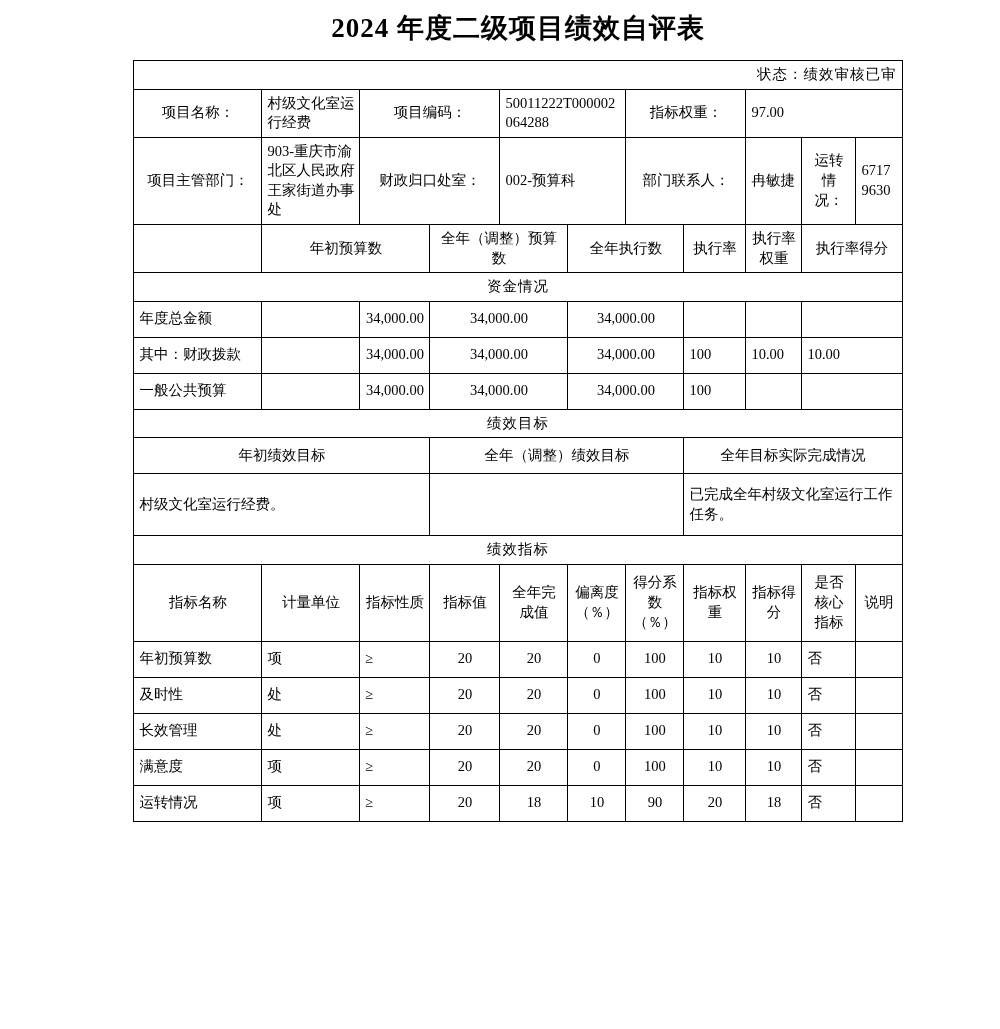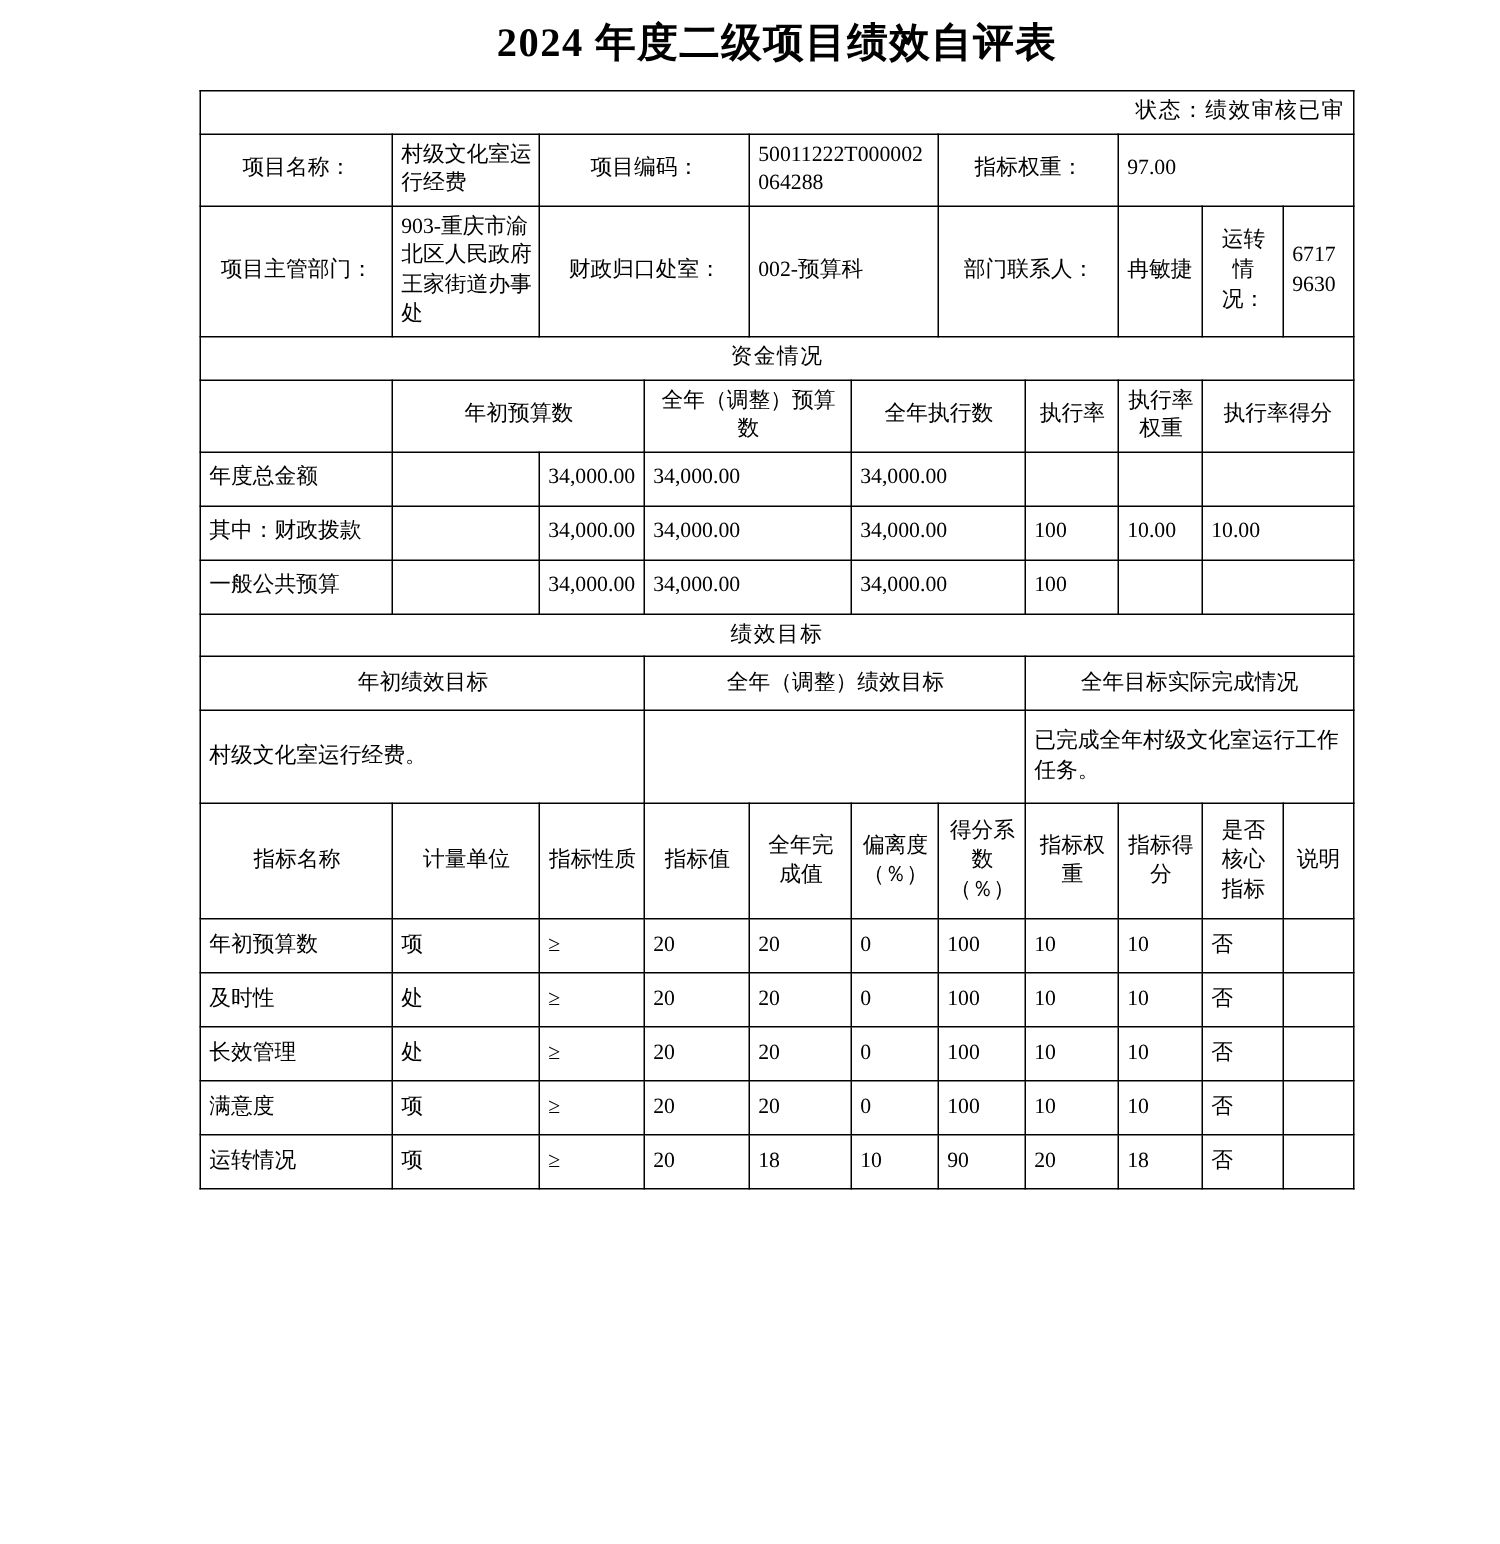--- a/index.html
+++ b/index.html
@@ -36,21 +36,21 @@
   table.main td {
     border: 1px solid #000000;
     font-size: 14.5px;
     padding: 4px 5px;
     vertical-align: middle;
     line-height: 1.35;
     word-wrap: break-word;
     overflow-wrap: break-word;
   }
   .c { text-align: center; }
-  .r { text-align: left; }
+  .r { text-align: center; }
   .l { text-align: left; }
   .status-row td {
     text-align: right;
     padding-right: 8px;
     letter-spacing: 1px;
   }
   .section-head {
     text-align: center;
     letter-spacing: 1px;
   }
@@ -99,33 +99,33 @@
       <td class="l">903-重庆市渝北区人民政府王家街道办事处</td>
       <td class="c" colspan="2">财政归口处室：</td>
       <td class="l" colspan="2">002-预算科</td>
       <td class="c" colspan="2">部门联系人：</td>
       <td class="l">冉敏捷</td>
       <td class="c">运转情况：</td>
       <td class="l">67179630</td>
     </tr>
 
     <tr>
-      <td class="section-head" colspan="11">资金情况</td>
-    </tr>
-
-    <tr>
       <td class="c"></td>
       <td class="c" colspan="2">年初预算数</td>
       <td class="c" colspan="2">全年（调整）预算数</td>
       <td class="c" colspan="2">全年执行数</td>
       <td class="c">执行率</td>
       <td class="c">执行率权重</td>
       <td class="c" colspan="2">执行率得分</td>
     </tr>
 
+    <tr>
+      <td class="section-head" colspan="11">资金情况</td>
+    </tr>
+
     <tr class="row-h">
       <td class="l">年度总金额</td>
       <td class="r"></td>
       <td class="r">34,000.00</td>
       <td class="r" colspan="2">34,000.00</td>
       <td class="r" colspan="2">34,000.00</td>
       <td class="l"></td>
       <td class="l"></td>
       <td class="l" colspan="2"></td>
     </tr>
@@ -159,20 +159,23 @@
       <td class="c" colspan="4">全年（调整）绩效目标</td>
       <td class="c" colspan="4">全年目标实际完成情况</td>
     </tr>
 
     <tr class="tall">
       <td class="l" colspan="3">村级文化室运行经费。</td>
       <td class="l" colspan="4"></td>
       <td class="l" colspan="4">已完成全年村级文化室运行工作任务。</td>
     </tr>
 
+    <tr>
+      <td class="section-head" colspan="11">绩效指标</td>
+    </tr>
 
     <tr>
       <td class="c" style="height:68px">指标名称</td>
       <td class="c small-pad">计量单位</td>
       <td class="c small-pad">指标性质</td>
       <td class="c small-pad">指标值</td>
       <td class="c small-pad">全年完成值</td>
       <td class="c small-pad">偏离度（％）</td>
       <td class="c small-pad">得分系数（％）</td>
       <td class="c small-pad">指标权重</td>

